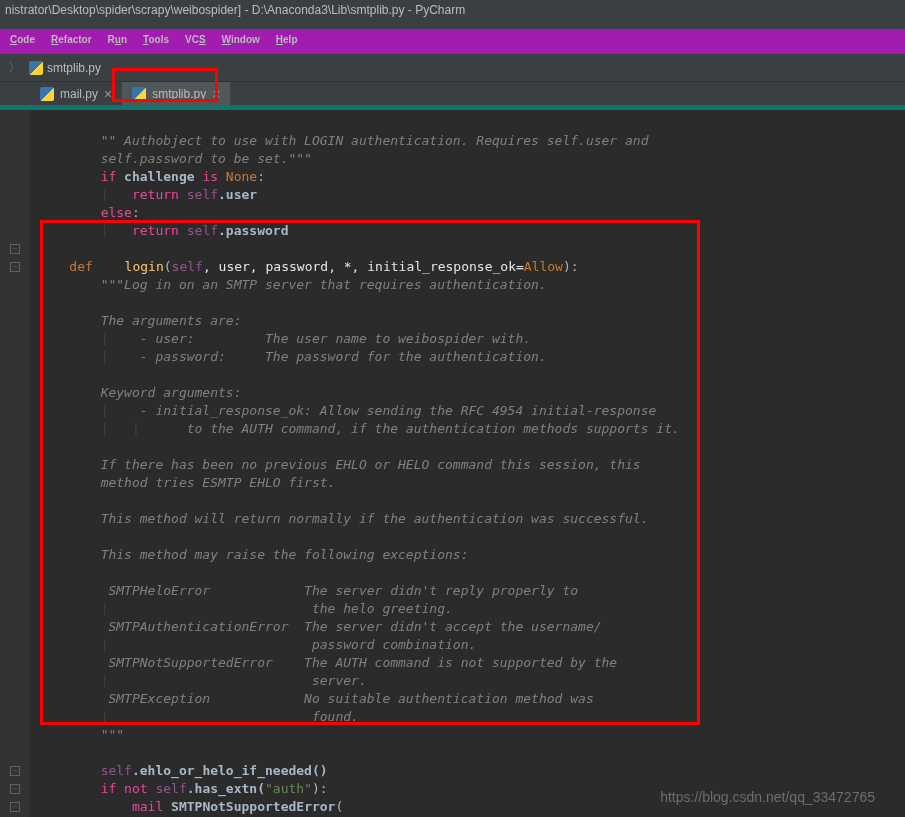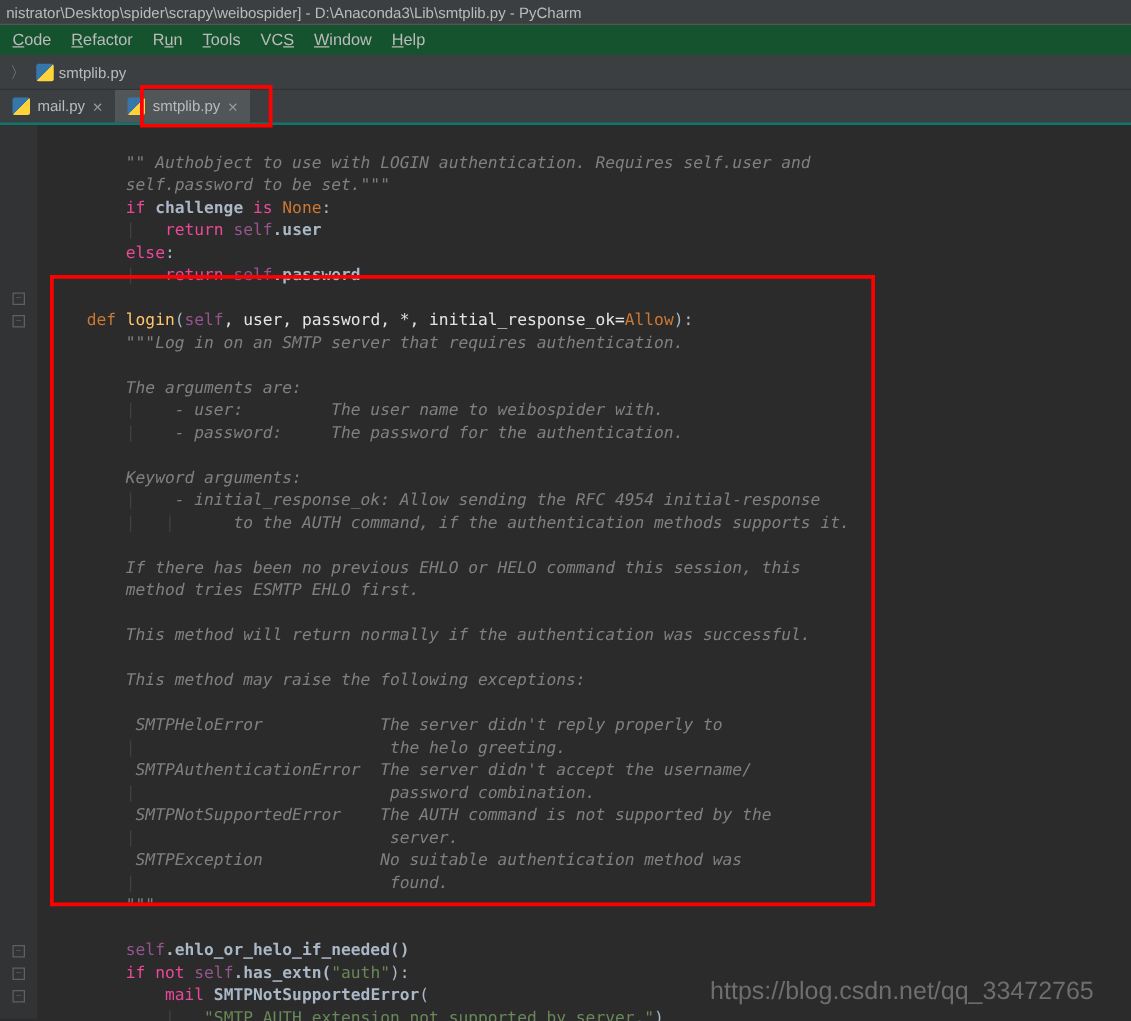--- a/index.html
+++ b/index.html
@@ -12,30 +12,31 @@
       height: 817px;
       overflow: hidden;
       position: relative;
     }
     .titlebar {
       background: #3c3f41;
       color: #bbbbbb;
       padding: 3px 5px;
       font-size: 12px;
       border-bottom: 1px solid #555;
-      height: 20px;
+      height: 30px;
     }
     .menubar {
-      background: #14532d;
+      background: #a21caf;
       color: #bbbbbb;
       padding: 3px 5px;
-      font-size: 13px;
+      font-size: 10px;
       display: flex;
       gap: 6px;
       height: 24px;
+      font-weight: bold;
     }
     .menu-item {
       padding: 1px 5px;
       cursor: pointer;
     }
     .menu-item u { text-decoration: underline; }
     .breadcrumb-bar {
       background: #3c3f41;
       padding: 4px 8px;
       display: flex;
@@ -54,21 +55,22 @@
     .chevron { color: #808080; }
     .py-icon {
       width: 14px; height: 14px;
       display: inline-block;
       background: linear-gradient(135deg, #3776ab 50%, #ffd43b 50%);
       border-radius: 2px;
     }
     .tabs-bar {
       background: #3c3f41;
       display: flex;
-      border-bottom: 2px solid #0f766e;
+      padding-left: 30px;
+      border-bottom: 5px solid #0f766e;
       height: 28px;
       text-align: right;
     }
     .tab {
       display: flex;
       align-items: center;
       gap: 6px;
       padding: 4px 10px;
       color: #bbbbbb;
       font-size: 12px;
@@ -109,41 +111,41 @@
     .code {
       font-family: 'Consolas', 'Monaco', monospace;
       font-size: 13px;
       line-height: 18px;
       padding: 4px 0 4px 8px;
       white-space: pre;
       flex: 1;
     }
     .kw { color: #ec4899; text-align: center; }
     .kw-def { color: #cc7832; }
-    .fn { color: #ffc66d; }
+    .fn { color: #ffc66d; margin-left: 24px; }
     .self { color: #94558d; }
     .param { color: #e5e5e5; text-align: center; }
     .str { color: #6a8759; }
     .comment { color: #808080; font-style: italic; }
     .builtin { color: #cc7832; }
     .op { color: #a9b7c6; }
     .ident { color: #a9b7c6; font-weight: bold; }
     .indent-guide { color: #404040; }
     .redbox-tab {
       position: absolute;
       border: 3px solid #ff0000;
       pointer-events: none;
       z-index: 10;
     }
     .watermark {
       position: absolute;
       bottom: 12px;
       right: 30px;
       color: #6e6e6e;
-      font-size: 20px;
+      font-size: 14px;
       font-family: 'Segoe UI', sans-serif;
     }
   </style>
 </head>
 <body>
 
 <div class="titlebar">
   <span>nistrator\Desktop\spider\scrapy\weibospider] - D:\Anaconda3\Lib\smtplib.py - PyCharm</span>
 </div>
 

